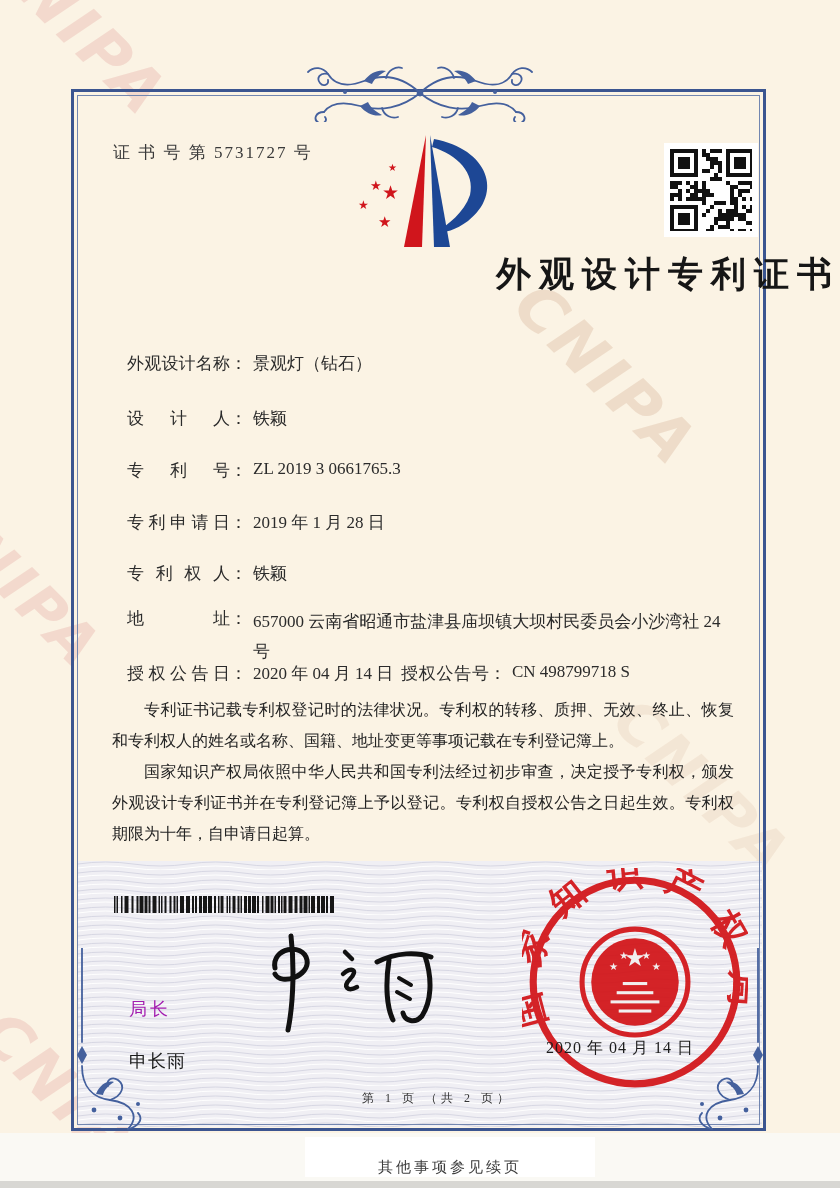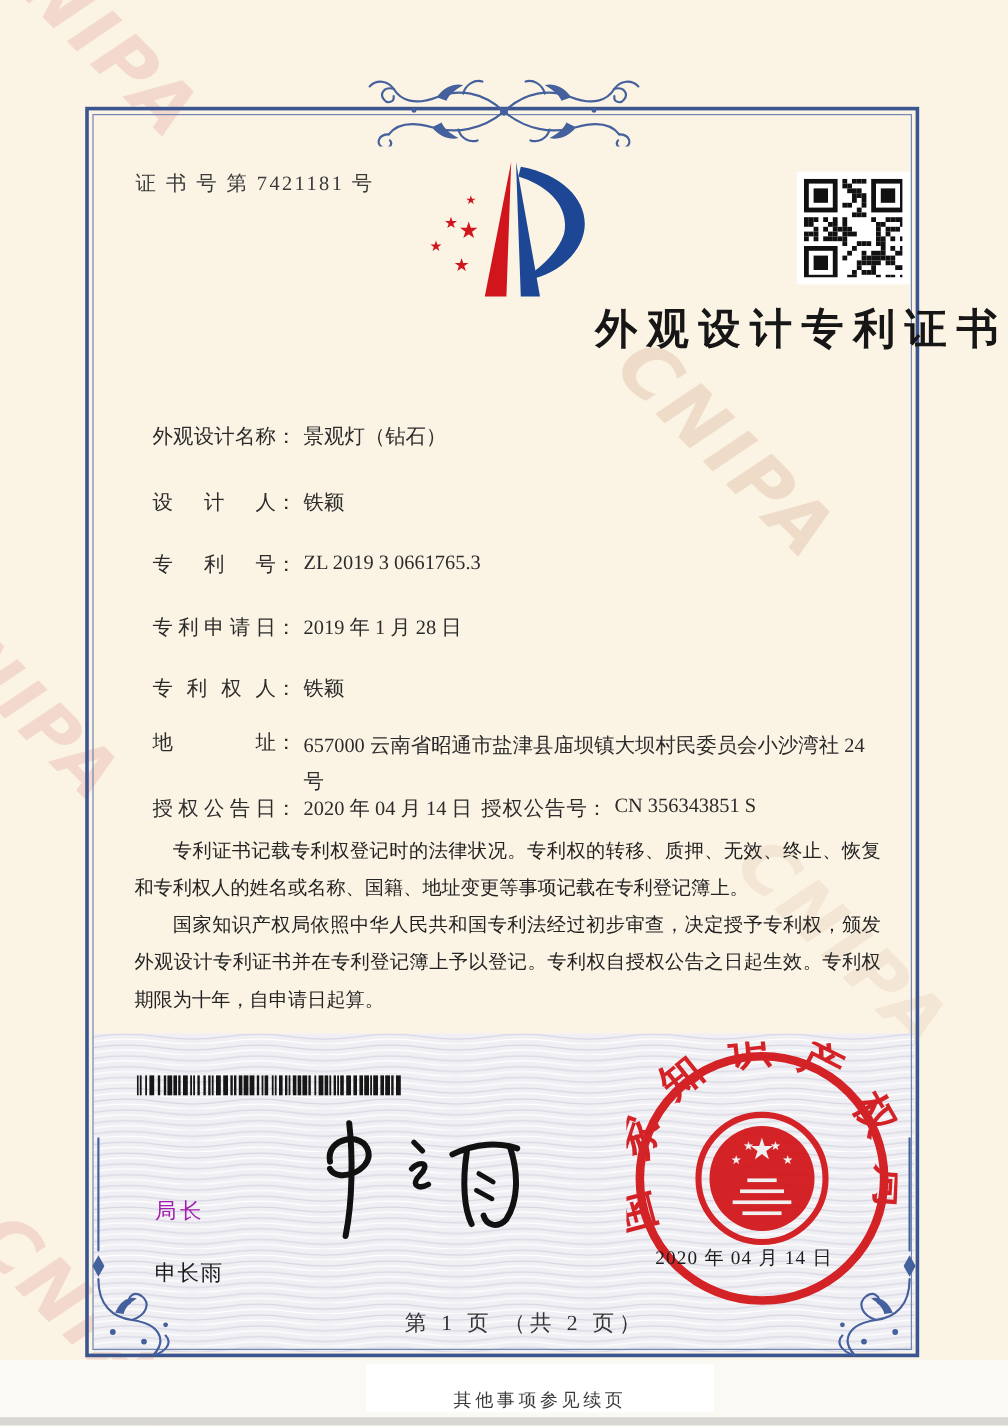--- a/index.html
+++ b/index.html
@@ -44,21 +44,21 @@
 
   
   .barcode{position:absolute;left:114px;top:896px;z-index:5;}
   .signer-title{position:absolute;left:129px;top:997px;font-size:18px;color:#a21caf;z-index:5;letter-spacing:3px;}
   .signer-name{position:absolute;left:129px;top:1049px;font-size:18px;color:#1a1a1a;z-index:5;letter-spacing:1px;}
   .signature{position:absolute;left:245px;top:928px;z-index:5;}
   .seal{position:absolute;left:522px;top:868px;width:226px;height:226px;z-index:6;opacity:.93;}
   .seal-date{position:absolute;left:528px;top:1038px;width:184px;text-align:center;
              font-size:16px;color:#1d1d1d;letter-spacing:1px;z-index:7;}
   .pageno{position:absolute;left:71px;top:1090px;width:733px;text-align:center;
-          font-size:18px;letter-spacing:4px;color:#333;z-index:5;}
+          font-size:12px;letter-spacing:4px;color:#333;z-index:5;}
 
   
   .bottom-band{position:absolute;left:0;top:1133px;width:840px;height:55px;background:#faf9f4;z-index:2;}
   .note-strip{position:absolute;left:305px;top:1137px;width:290px;height:40px;background:#ffffff;z-index:4;
               display:flex;align-items:center;justify-content:center;}
   .note-strip span{font-size:15px;letter-spacing:3px;color:#3c3c3c;margin-top:20px;}
   .bottom-edge{position:absolute;left:0;top:1181px;width:840px;height:7px;background:#d8d7d3;z-index:4;}
 
   .orn{position:absolute;z-index:4;}
 </style>
@@ -130,21 +130,21 @@
       <path d="M36,152 c12,-4 16,-14 8,-20 c-6,-4 -12,0 -10,6"></path>
       <path d="M54,181 c10,-2 16,-10 10,-16"></path>
       <path d="M22,146 C26,136 34,132 40,134 C34,138 30,142 29,147 Z" fill="#44609d" stroke="none"></path>
       <circle cx="20" cy="162" r="2.4" fill="#44609d" stroke="none"></circle>
       <circle cx="46" cy="170" r="2.4" fill="#44609d" stroke="none"></circle>
       <circle cx="64" cy="156" r="2" fill="#44609d" stroke="none"></circle>
     </g>
   </svg>
 </div>
 
-<div class="certno">证 书 号 第 7421181 号</div>
+<div class="certno">证 书 号 第 5731727 号</div>
 
 <div class="logo">
   <svg width="170" height="120" viewBox="0 0 170 120">
     <polygon points="84,4 62,116 80,116" fill="#d0151c"></polygon>
     <path d="M88,4 L108,116 L92,116 Z" fill="#1d4795"></path>
     <path d="M92,8 C146,18 162,62 126,90 C114,99 102,102 94,102 C106,93 122,82 128,64 C133,42 116,24 90,16 Z" fill="#1d4795"></path>
   </svg>
   <span class="star" style="left:46px;top:32px;font-size:10px;">★</span>
   <span class="star" style="left:28px;top:48px;font-size:13px;">★</span>
   <span class="star" style="left:40px;top:52px;font-size:19px;">★</span>
@@ -299,21 +299,21 @@
 </div>
 <div class="frow" style="top:562px;">
   <span class="fl">专利权人</span><span class="fc">：</span><span class="fv">铁颖</span>
 </div>
 <div class="frow" style="top:607px;">
   <span class="fl">地址</span><span class="fc">：</span><span class="fv wrap">657000 云南省昭通市盐津县庙坝镇大坝村民委员会小沙湾社 24 号</span>
 </div>
 <div class="frow" style="top:662px;width:640px;">
   <span class="fl">授权公告日</span><span class="fc">：</span><span class="fv">2020 年 04 月 14 日</span>
   <span class="fcol2">
-    <span class="fl" style="width:88px;">授权公告号</span><span class="fc">：</span><span class="fv">CN 356343851 S</span>
+    <span class="fl" style="width:88px;">授权公告号</span><span class="fc">：</span><span class="fv">CN 498799718 S</span>
   </span>
 </div>
 
 <div class="paras">
   <p>专利证书记载专利权登记时的法律状况。专利权的转移、质押、无效、终止、恢复和专利权人的姓名或名称、国籍、地址变更等事项记载在专利登记簿上。</p>
   <p>国家知识产权局依照中华人民共和国专利法经过初步审查，决定授予专利权，颁发外观设计专利证书并在专利登记簿上予以登记。专利权自授权公告之日起生效。专利权期限为十年，自申请日起算。</p>
 </div>
 
 <div class="barcode">
   <svg id="bcsvg" width="224" height="17">

